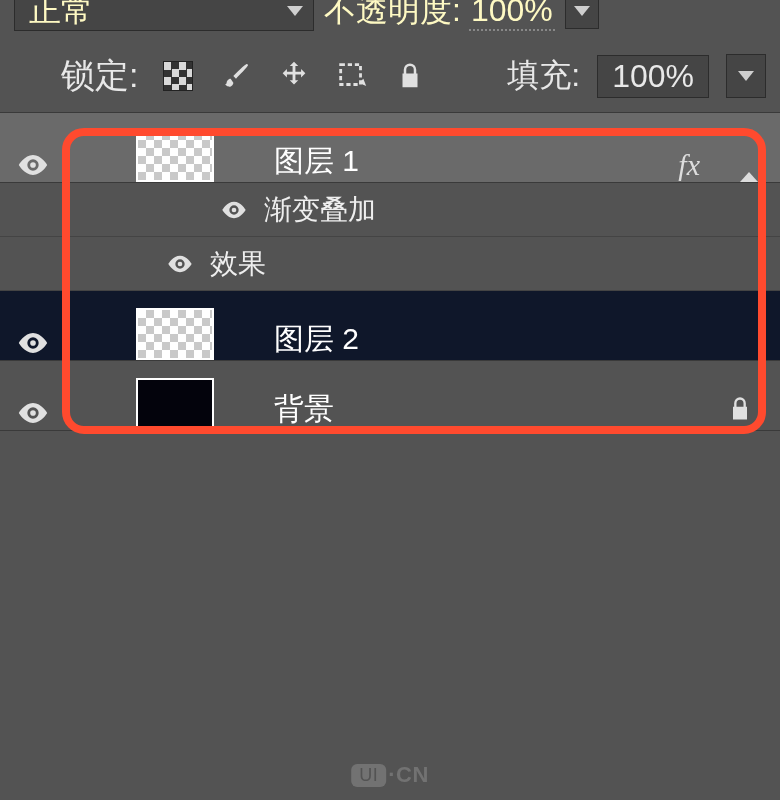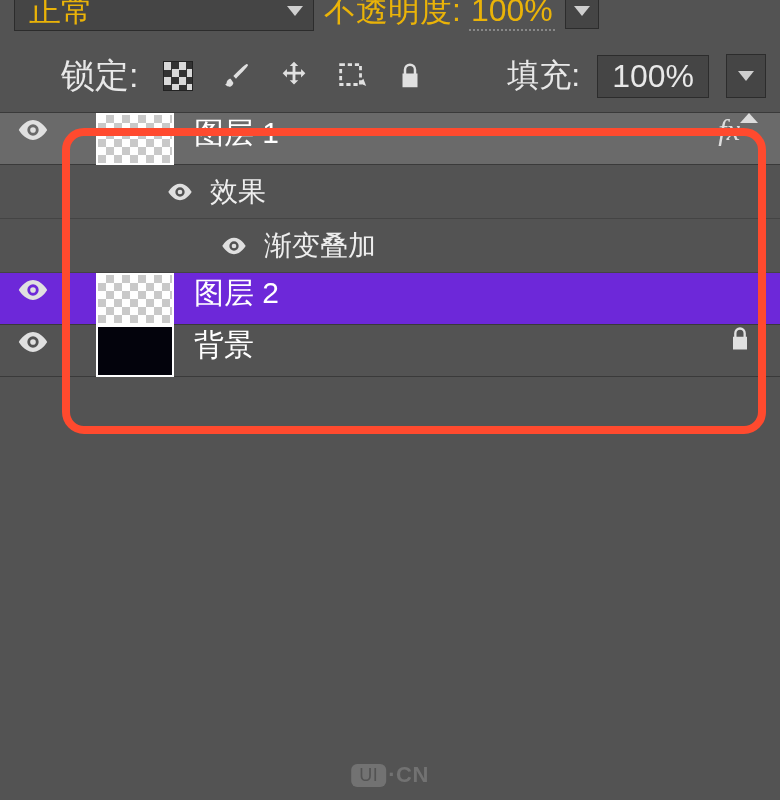--- a/index.html
+++ b/index.html
@@ -14,21 +14,21 @@
   }
   .panel { width: 100%; height: 100%; padding: 0; }
   
   
   .top-row {
     display: flex;
     align-items: center;
     gap: 10px;
     padding: 0 14px 6px 14px;
     height: 42px;
-    color: #eab308;
+    color: #fef9c3;
     font-size: 32px;
   }
   .blend-dropdown {
     background: #454545;
     border: 1px solid #2c2c2c;
     flex: 0 0 300px;
     height: 40px;
     display: flex;
     align-items: center;
     justify-content: space-between;
@@ -101,24 +101,25 @@
     height: 306px;
     border: 8px solid #ff4a2e;
     border-radius: 22px;
     pointer-events: none;
   }
   
   
   .layers { border-top: 1px solid #3a3a3a; }
   .layer-row {
     display: flex;
-    align-items: flex-start;
-    height: 52px;
+    align-items: flex-end;
+    height: 70px;
     border-bottom: 1px solid #3a3a3a;
     font-size: 30px;
+    gap: 40px;
   }
   .layer-row.selected { background: #6a6a6a; }
   .eye-cell {
     width: 66px;
     display: flex;
     justify-content: center;
   }
   .thumb {
     width: 78px; height: 52px;
     border: 2px solid #fff;
@@ -250,37 +251,37 @@
             <path fill="#e0e0e0" d="M12 5C6 5 2 12 2 12s4 7 10 7 10-7 10-7-4-7-10-7zm0 11a4 4 0 110-8 4 4 0 010 8zm0-6a2 2 0 100 4 2 2 0 000-4z"></path>
           </svg>
       </div>
       <div class="thumb checker"></div>
       <div class="layer-name">图层 1</div>
       <span class="fx-badge">fx</span>
       <span class="chev-up"></span>
     </div>
 
     <div class="effect-row">
+      <div class="effect-indent2">
+        <svg width="28" height="28" viewBox="0 0 24 24">
+            <path fill="#e0e0e0" d="M12 5C6 5 2 12 2 12s4 7 10 7 10-7 10-7-4-7-10-7zm0 11a4 4 0 110-8 4 4 0 010 8zm0-6a2 2 0 100 4 2 2 0 000-4z"></path>
+          </svg>
+        <span>渐变叠加</span>
+      </div>
+    </div>
+    <div class="effect-row">
       <div class="effect-indent1">
         <svg width="28" height="28" viewBox="0 0 24 24">
             <path fill="#e0e0e0" d="M12 5C6 5 2 12 2 12s4 7 10 7 10-7 10-7-4-7-10-7zm0 11a4 4 0 110-8 4 4 0 010 8zm0-6a2 2 0 100 4 2 2 0 000-4z"></path>
           </svg>
         <span>效果</span>
       </div>
     </div>
-    <div class="effect-row">
-      <div class="effect-indent2">
-        <svg width="28" height="28" viewBox="0 0 24 24">
-            <path fill="#e0e0e0" d="M12 5C6 5 2 12 2 12s4 7 10 7 10-7 10-7-4-7-10-7zm0 11a4 4 0 110-8 4 4 0 010 8zm0-6a2 2 0 100 4 2 2 0 000-4z"></path>
-          </svg>
-        <span>渐变叠加</span>
-      </div>
-    </div>
-
-    <div class="layer-row" style="background:#6d28d9">
+
+    <div class="layer-row" style="background:#0f172a">
       <div class="eye-cell">
         <svg width="34" height="34" viewBox="0 0 24 24">
             <path fill="#e0e0e0" d="M12 5C6 5 2 12 2 12s4 7 10 7 10-7 10-7-4-7-10-7zm0 11a4 4 0 110-8 4 4 0 010 8zm0-6a2 2 0 100 4 2 2 0 000-4z"></path>
           </svg>
       </div>
       <div class="thumb checker"></div>
       <div class="layer-name">图层 2</div>
     </div>
 
     <div class="layer-row">

